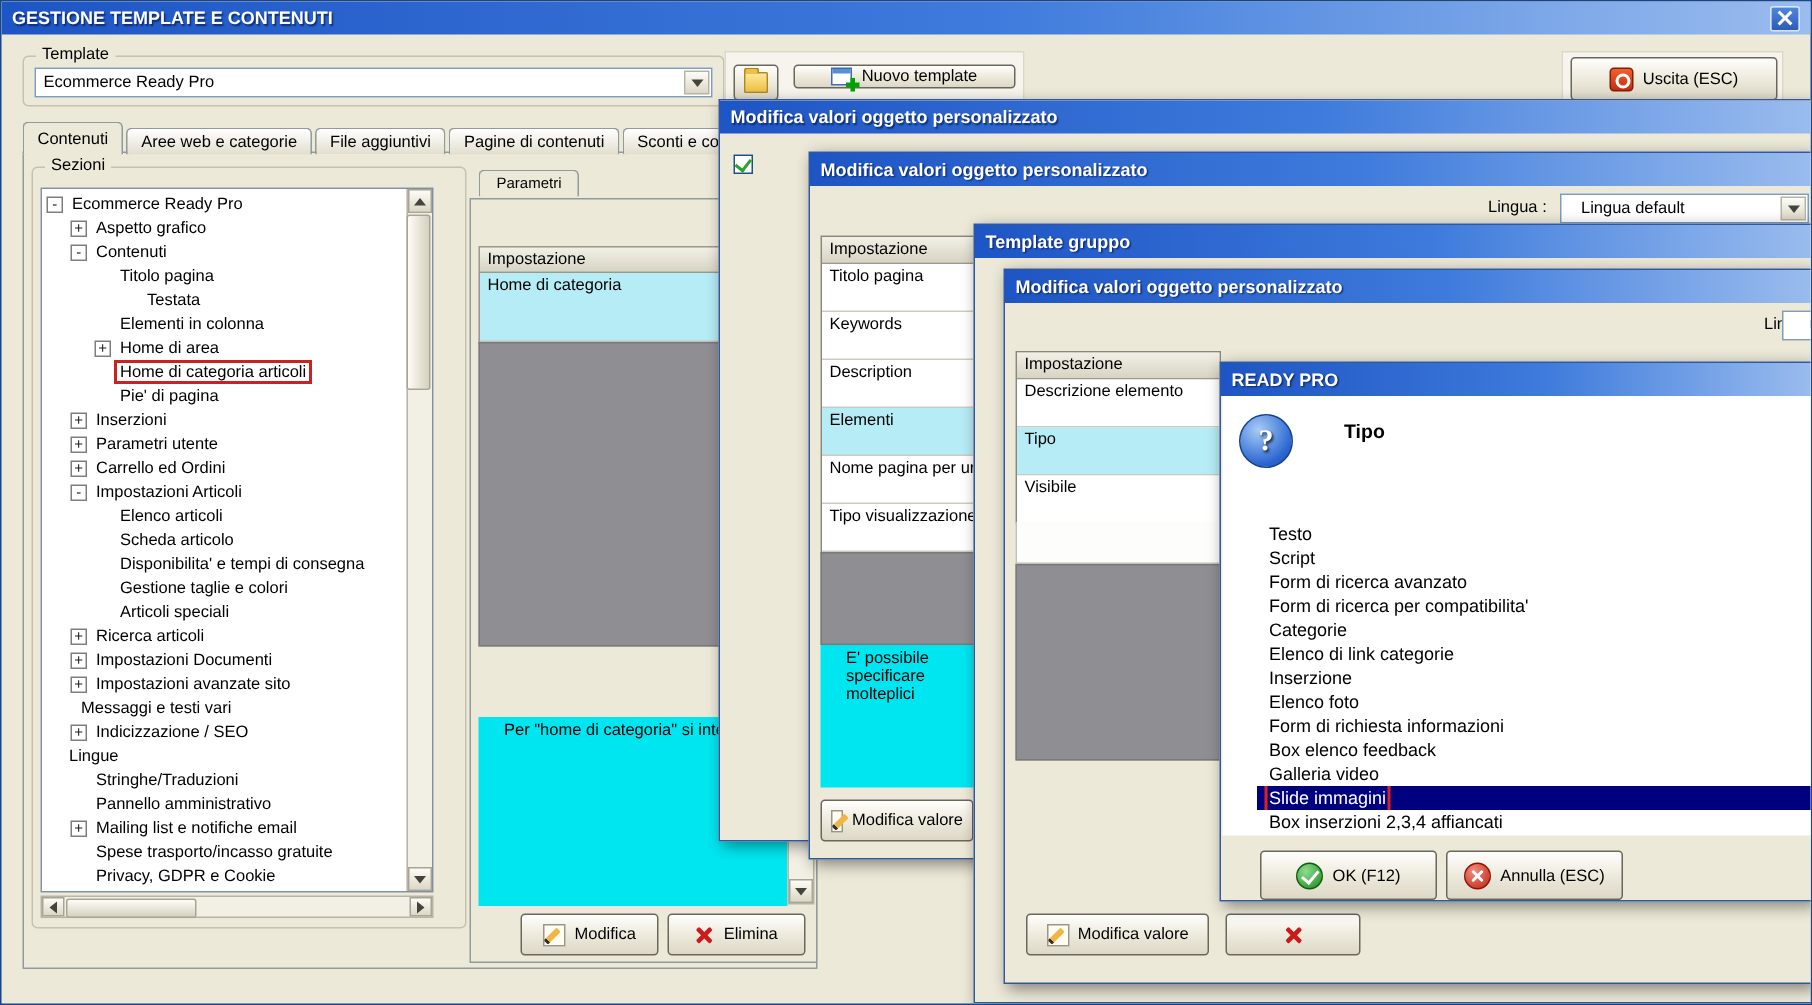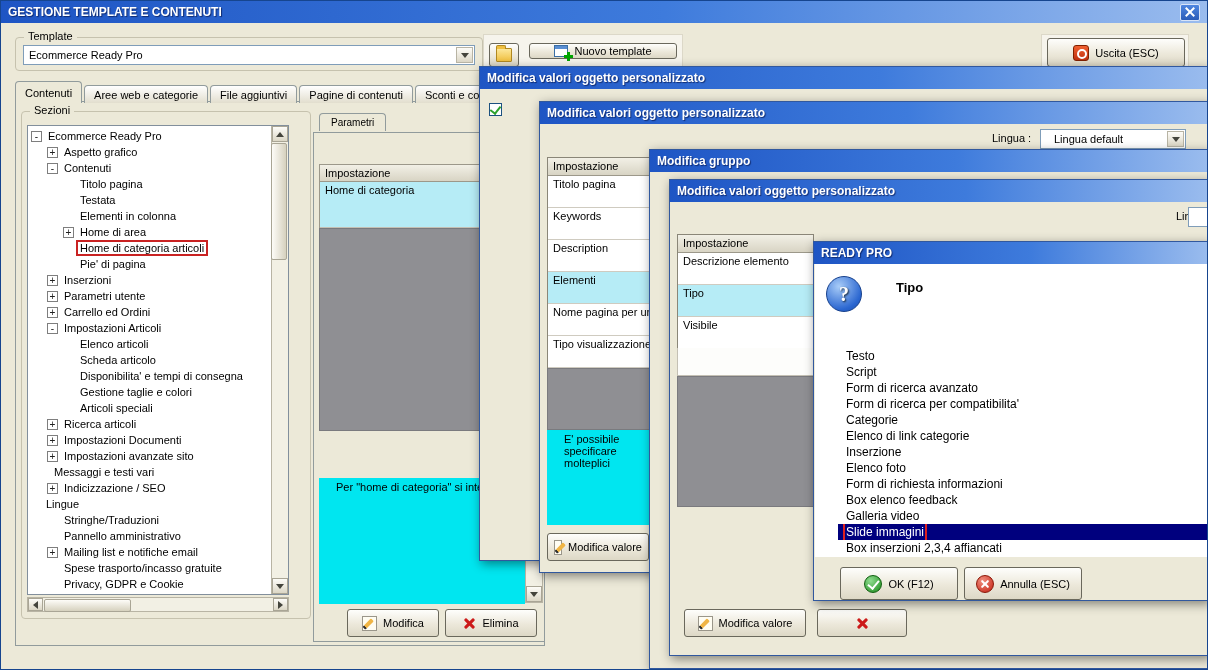--- a/index.html
+++ b/index.html
@@ -181,21 +181,21 @@
           <span class="tlabel">Aspetto grafico</span>
         </div>
         <div class="tree-item" style="padding-left: 18px;">
           <span class="glyph">-</span>
           <span class="tlabel">Contenuti</span>
         </div>
         <div class="tree-item" style="padding-left: 34px;">
           <span class="glyph" style="visibility: hidden;"></span>
           <span class="tlabel">Titolo pagina</span>
         </div>
-        <div class="tree-item" style="padding-left: 34px;">
+        <div class="tree-item" style="padding-left: 52px;">
           <span class="glyph" style="visibility: hidden;"></span>
           <span class="tlabel">Testata</span>
         </div>
         <div class="tree-item" style="padding-left: 34px;">
           <span class="glyph" style="visibility: hidden;"></span>
           <span class="tlabel">Elementi in colonna</span>
         </div>
         <div class="tree-item" style="padding-left: 34px;">
           <span class="glyph">+</span>
           <span class="tlabel">Home di area</span>
@@ -337,21 +337,21 @@
       <span>Modifica valori oggetto personalizzato</span>
     </div>
     <span class="checkbox" style="left:9px;top:36px;"></span>
   </div>
 
   <div class="win" style="left:538px;top:100px;width:670px;height:472px;z-index:30;">
     <div class="titlebar">
       <span>Modifica valori oggetto personalizzato</span>
     </div>
     <span class="lbl" style="left:452px;top:30px;">Lingua :</span>
-    <div class="combo" style="left:500px;top:27px;width:146px;padding-left:13px;">
+    <div class="combo" style="left:500px;top:27px;width:166px;padding-left:13px;">
       <span>Lingua default</span>
       <span class="combo-btn">
           <span class="tri-down"></span>
         </span>
     </div>
     <div class="dtable" style="left:7px;top:55px;width:103px;">
       <div class="theadrow">Impostazione</div>
       <div>
 
       <div class="drow"><span>Titolo pagina</span></div>
@@ -368,21 +368,21 @@
       <span class="icon-pencil"></span>
       <span>Modifica valore</span>
     </button>
     <button class="btn" style="left:113px;top:431px;width:44px;height:28px;">
       <span class="icon-redx"></span>
     </button>
   </div>
 
   <div class="win" style="left:648px;top:148px;width:560px;height:520px;z-index:40;">
     <div class="titlebar">
-      <span>Modifica gruppo</span>
+      <span>Template gruppo</span>
     </div>
   </div>
 
   <div class="win" style="left:668px;top:178px;width:540px;height:477px;z-index:50;">
     <div class="titlebar">
       <span>Modifica valori oggetto personalizzato</span>
     </div>
     <span class="lbl" style="left:506px;top:30px;">Lingua</span>
     <div class="combo" style="left:518px;top:27px;width:22px;"></div>
     <div class="dtable" style="left:7px;top:54px;width:137px;">

